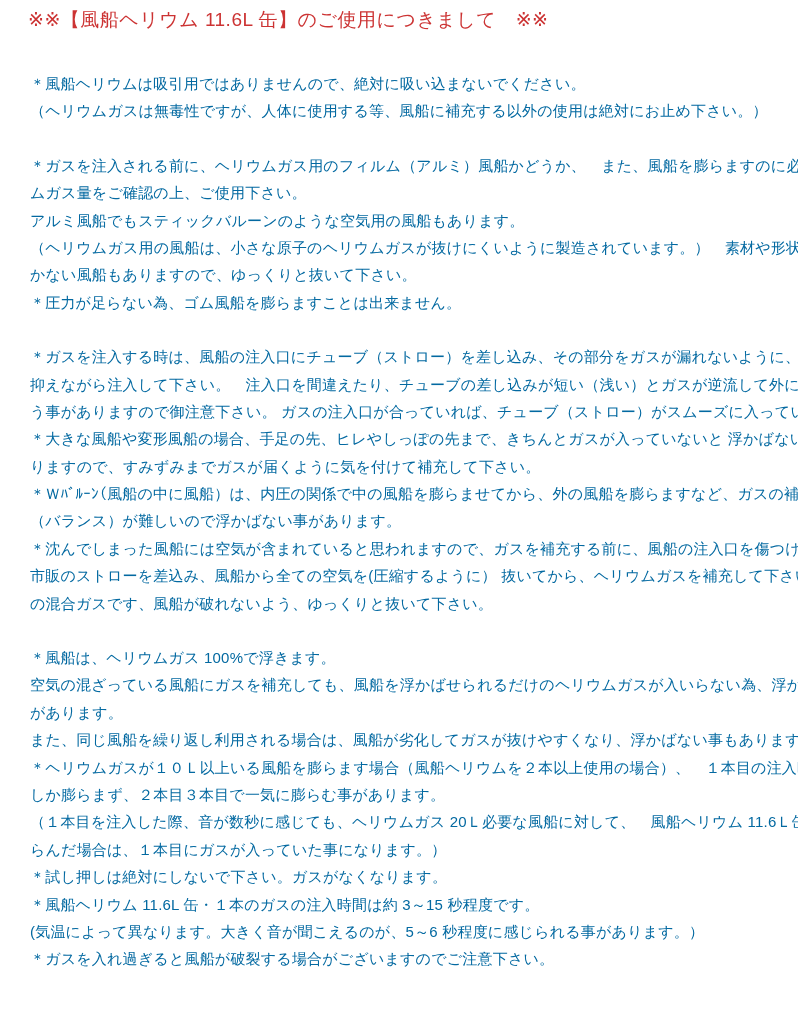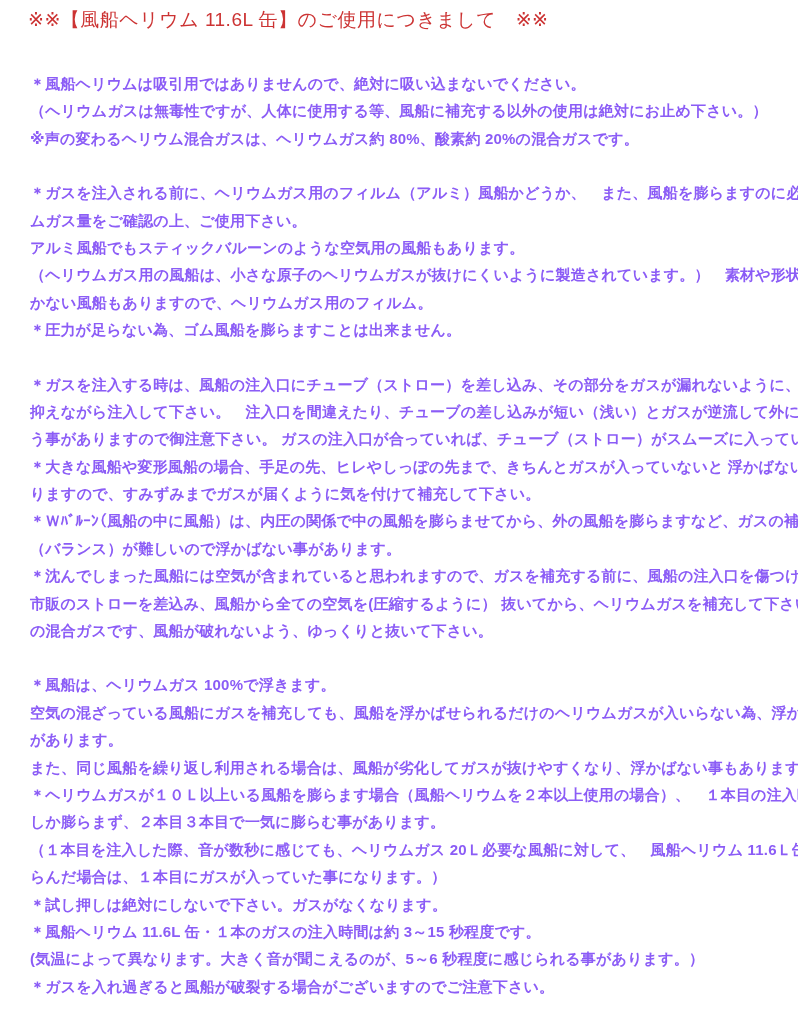--- a/index.html
+++ b/index.html
@@ -43,32 +43,31 @@
     height: 27.4px;
     white-space: nowrap;
     letter-spacing: 0.2px;
   }
 </style>
 </head>
 <body style="background: rgb(255, 255, 255);">
 
 <div class="page">
   <h1 class="title" style="color: rgb(204, 51, 51);">※※【風船ヘリウム 11.6L 缶】のご使用につきまして　※※</h1>
-  <div class="sections" id="sections" style="color: #8b5cf6; font-weight: bold;">
+  <div class="sections" id="sections" style="color: #0369a1;">
       <div class="section">
         <div class="line">＊風船ヘリウムは吸引用ではありませんので、絶対に吸い込まないでください。</div>
         <div class="line">（ヘリウムガスは無毒性ですが、人体に使用する等、風船に補充する以外の使用は絶対にお止め下さい。）</div>
-        <div class="line">※声の変わるヘリウム混合ガスは、ヘリウムガス約 80%、酸素約 20%の混合ガスです。</div>
       </div>
       <div class="section">
         <div class="line">＊ガスを注入される前に、ヘリウムガス用のフィルム（アルミ）風船かどうか、　また、風船を膨らますのに必要なヘリウ</div>
         <div class="line">ムガス量をご確認の上、ご使用下さい。</div>
         <div class="line">アルミ風船でもスティックバルーンのような空気用の風船もあります。</div>
         <div class="line">（ヘリウムガス用の風船は、小さな原子のヘリウムガスが抜けにくいように製造されています。）　素材や形状によって浮</div>
-        <div class="line">かない風船もありますので、ヘリウムガス用のフィルム。</div>
+        <div class="line">かない風船もありますので、ゆっくりと抜いて下さい。</div>
         <div class="line">＊圧力が足らない為、ゴム風船を膨らますことは出来ません。</div>
       </div>
       <div class="section">
         <div class="line">＊ガスを注入する時は、風船の注入口にチューブ（ストロー）を差し込み、その部分をガスが漏れないように、指で挟んで</div>
         <div class="line">抑えながら注入して下さい。　注入口を間違えたり、チューブの差し込みが短い（浅い）とガスが逆流して外に漏れてしま</div>
         <div class="line">う事がありますので御注意下さい。 ガスの注入口が合っていれば、チューブ（ストロー）がスムーズに入っていきます。</div>
         <div class="line">＊大きな風船や変形風船の場合、手足の先、ヒレやしっぽの先まで、きちんとガスが入っていないと 浮かばない場合があ</div>
         <div class="line">りますので、すみずみまでガスが届くように気を付けて補充して下さい。</div>
         <div class="line">＊Ｗﾊﾞﾙｰﾝ（風船の中に風船）は、内圧の関係で中の風船を膨らませてから、外の風船を膨らますなど、ガスの補充の仕方</div>
         <div class="line">（バランス）が難しいので浮かばない事があります。</div>

